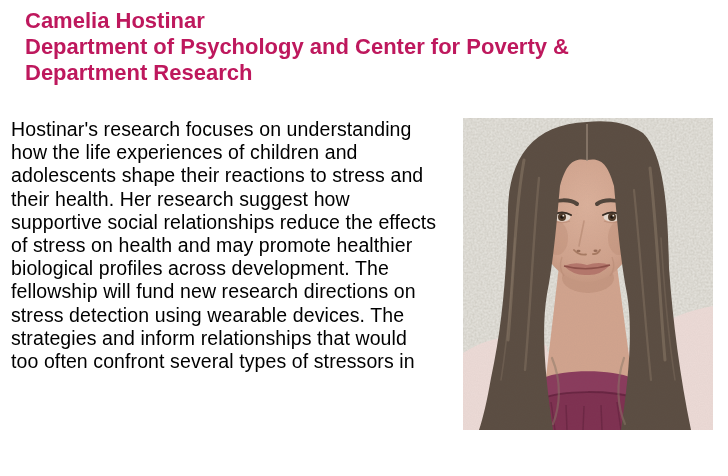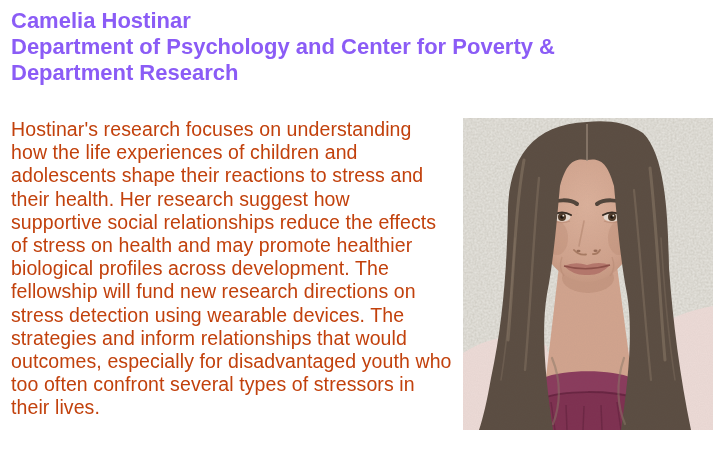--- a/index.html
+++ b/index.html
@@ -5,38 +5,38 @@
   html,body{margin:0;padding:0;background:#ffffff;}
   .page{
     position:relative;
     width:728px;height:476px;
     background:#ffffff;
     overflow:hidden;
     font-family:"Liberation Sans","DejaVu Sans",sans-serif;
     color:#000;
   }
   .heading{
-    padding:8px 0 0 11px;
+    padding:8px 0 0 25px;
     font-size:22px;
     font-weight:bold;
     line-height:26px;
-    color:#8b5cf6;
+    color:#be185d;
   }
   .heading .line{white-space:nowrap;}
   .content-row{
     display:flex;
     align-items:flex-start;
     margin-top:32px;
     padding:0 15px 0 11px;
   }
   .bio{
     width:440px;
     font-size:19.5px;
     line-height:23.2px;
-    color:#c2410c;
+    color:#000000;
     letter-spacing:0.1px;
   }
   .bio .line{white-space:nowrap;}
   .photo{
     margin:0 0 0 auto;
     width:250px;height:312px;
     flex:0 0 250px;
     line-height:0;
   }
   .photo svg{display:block;width:250px;height:312px;}
@@ -58,23 +58,21 @@
         <div class="line">Hostinar's research focuses on understanding</div>
         <div class="line">how the life experiences of children and</div>
         <div class="line">adolescents shape their reactions to stress and</div>
         <div class="line">their health. Her research suggest how</div>
         <div class="line">supportive social relationships reduce the effects</div>
         <div class="line">of stress on health and may promote healthier</div>
         <div class="line">biological profiles across development. The</div>
         <div class="line">fellowship will fund new research directions on</div>
         <div class="line">stress detection using wearable devices. The</div>
         <div class="line">strategies and inform relationships that would</div>
-        <div class="line">outcomes, especially for disadvantaged youth who</div>
         <div class="line">too often confront several types of stressors in</div>
-        <div class="line">their lives.</div>
       </div>
 
     <figure class="photo">
       <svg viewBox="0 0 250 312" xmlns="http://www.w3.org/2000/svg">
         <defs>
           <filter id="stucco" x="0%" y="0%" width="100%" height="100%">
             <feTurbulence type="fractalNoise" baseFrequency="0.5" numOctaves="3" seed="7" stitchTiles="stitch"></feTurbulence>
             <feColorMatrix type="matrix" values="0 0 0 0 0.886  0 0 0 0 0.874 0 0 0 0 0.839  0 0 0 0.85 0"></feColorMatrix>
           </filter>
           <filter id="grain" x="0%" y="0%" width="100%" height="100%">

